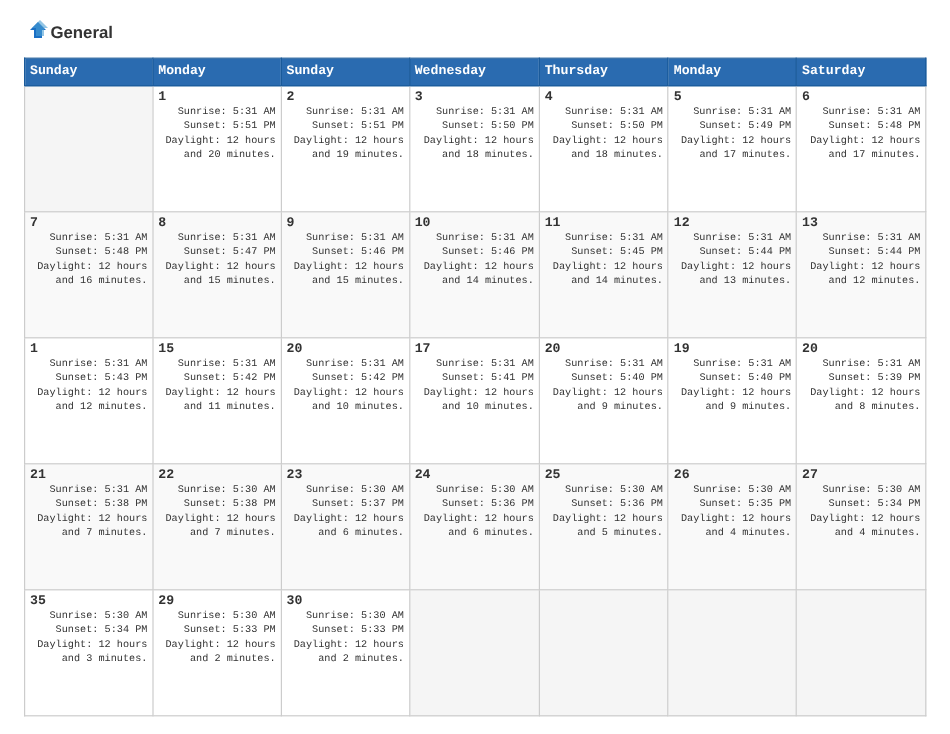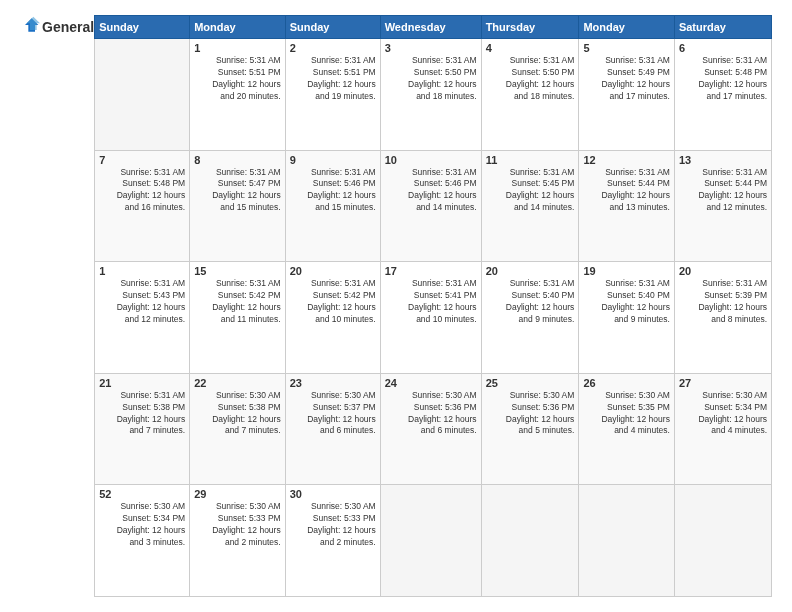--- a/index.html
+++ b/index.html
@@ -8,20 +8,21 @@
       height: 612px;
       font-family: Arial, sans-serif;
       background: #fff;
       overflow: hidden;
     }
     .page {
       width: 792px;
       height: 612px;
       padding: 15px 20px;
       display: flex;
+      flex-direction: column;
     }
     .header {
       display: flex;
       justify-content: space-between;
       align-items: flex-start;
       margin-bottom: 8px;
     }
     .logo {
       display: flex;
       align-items: center;
@@ -47,20 +48,21 @@
       color: #333;
     }
     .location {
       font-size: 13px;
       color: #333;
     }
     .calendar-table {
       width: 100%;
       border-collapse: collapse;
       flex: 1;
+      font-family: Liberation Mono, monospace;
     }
     .calendar-table th {
       background-color: #2a6bb0;
       color: white;
       font-size: 11px;
       font-weight: bold;
       padding: 5px 4px;
       text-align: left;
       border: 1px solid #1a5a9a;
     }
@@ -322,21 +324,21 @@
           <td>
             <span class="day-num">27</span>
             <div class="day-info" style="white-space: pre-line;">Sunrise: 5:30 AM
 Sunset: 5:34 PM
 Daylight: 12 hours
 and 4 minutes.</div>
           </td>
         </tr>
         <tr>
           <td>
-            <span class="day-num">52</span>
+            <span class="day-num">35</span>
             <div class="day-info" style="white-space: pre-line;">Sunrise: 5:30 AM
 Sunset: 5:34 PM
 Daylight: 12 hours
 and 3 minutes.</div>
           </td>
           <td>
             <span class="day-num">29</span>
             <div class="day-info" style="white-space: pre-line;">Sunrise: 5:30 AM
 Sunset: 5:33 PM
 Daylight: 12 hours

